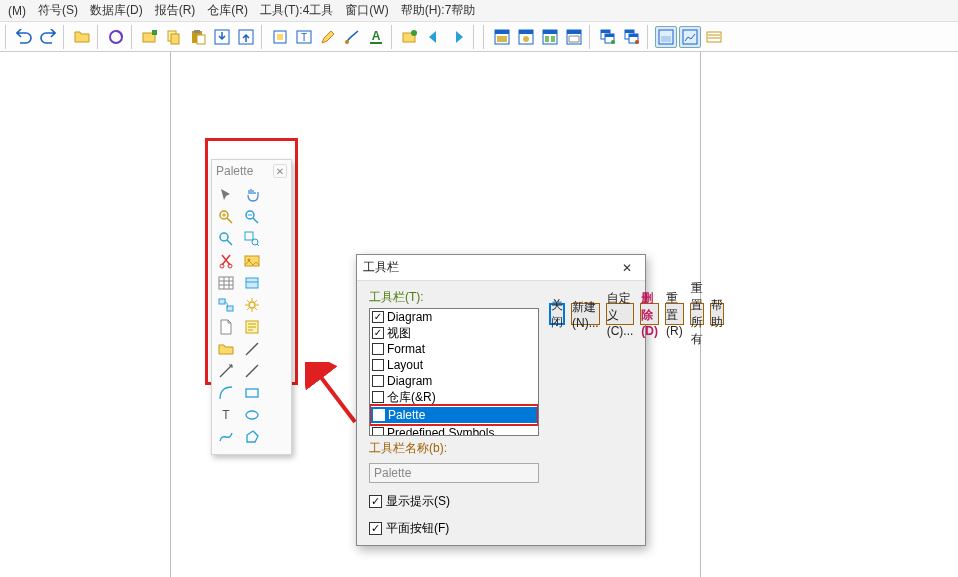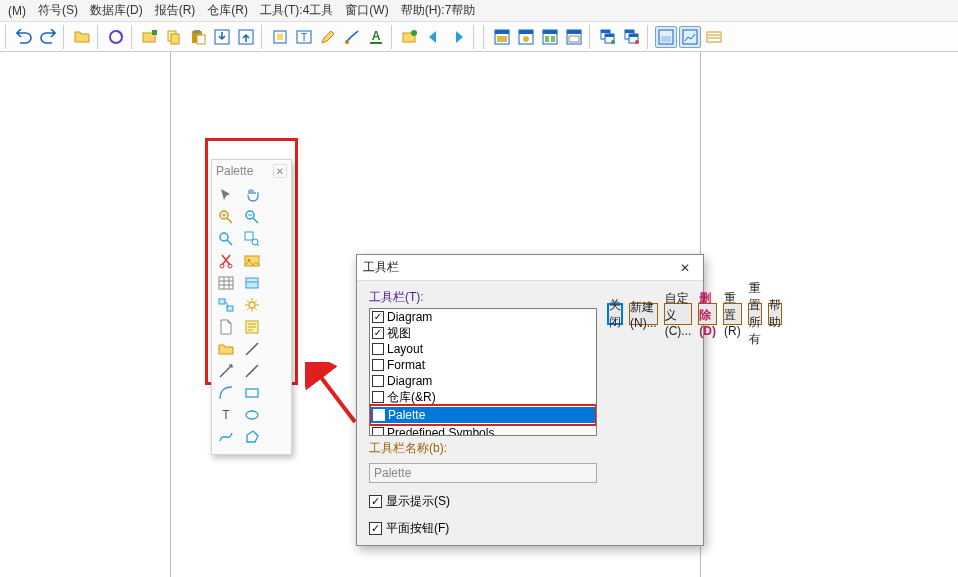--- a/index.html
+++ b/index.html
@@ -23,27 +23,27 @@
   .palette-title { height:22px; display:flex; align-items:center; justify-content:space-between; padding:0 4px; font-size:12px; color:#888; }
   .palette-title .close-x { width:14px;height:14px; font-size:10px; display:flex;align-items:center;justify-content:center; color:#888; border:1px solid #ddd; border-radius:2px;}
   .palette-grid { display:flex; flex-wrap:wrap; padding:2px 1px 6px; }
   .pal-btn { width:24px; height:20px; margin:1px; display:flex; align-items:center; justify-content:center; border:1px solid transparent; border-radius:2px; }
   .pal-btn svg { width:16px; height:16px; }
 
   
   .arrow { position:absolute; left:305px; top:362px; z-index:7; }
 
   
-  .dialog { position:absolute; left:356px; top:254px; width:348px; height:292px; background:#f0f0f0; border:1px solid #888; box-shadow:2px 4px 10px rgba(0,0,0,.3); z-index:10; }
+  .dialog { position:absolute; left:356px; top:254px; width:290px; height:292px; background:#f0f0f0; border:1px solid #888; box-shadow:2px 4px 10px rgba(0,0,0,.3); z-index:10; }
   .dlg-titlebar { height:26px; background:#fff; border-bottom:1px solid #ddd; display:flex; align-items:center; justify-content:space-between; padding:0 6px; }
   .dlg-title { font-size:12px; color:#222; }
   .dlg-close { width:24px; height:18px; display:flex;align-items:center;justify-content:center; font-size:12px; color:#333; cursor:default; }
   .dlg-body { padding:8px 10px 8px 12px; display:flex; gap:10px; height:calc(100% - 26px); }
   .dlg-left { flex:1; display:flex; flex-direction:column; }
-  .lbl { font-size:12px; color:#4c1d95; margin-bottom:2px; }
+  .lbl { font-size:12px; color:#4d7c0f; margin-bottom:2px; }
   .lbl-dis { color:#a16207; }
   .listbox { border:1px solid #7a7a7a; background:#fff; height:128px; overflow:auto; font-size:12px; position:relative; }
   .listbox .li { height:16px; display:flex; align-items:center; padding-left:2px; white-space:nowrap; }
   .listbox .cb { width:12px;height:12px; border:1px solid #333; margin-right:3px; display:inline-flex;align-items:center;justify-content:center; font-size:10px; line-height:1; background:#fff;}
   .listbox .li.sel { background:#0078d7; color:#fff; }
   .listbox .li.sel .cb { border-color:#fff; }
   .pal-sel-box { border:2px solid #e02020; margin:-1px; padding:1px 0; }
   .name-input { margin-top:4px; height:20px; border:1px solid #aaa; background:#f5f5f5; color:#888; padding:2px 4px; font-size:12px; }
   .chk-row { margin-top:10px; font-size:12px; display:flex; align-items:center; gap:4px;}
   .chk-row .cb2 { width:13px;height:13px;border:1px solid #333;display:inline-flex;align-items:center;justify-content:center;font-size:11px;background:#fff;}
@@ -431,25 +431,25 @@
         <div class="li">
             <span class="cb">✓</span>
             <span>Diagram</span>
           </div>
         <div class="li">
             <span class="cb">✓</span>
             <span>视图</span>
           </div>
         <div class="li">
             <span class="cb"></span>
+            <span>Format</span>
+          </div>
+        <div class="li">
+            <span class="cb"></span>
             <span>Layout</span>
-          </div>
-        <div class="li">
-            <span class="cb"></span>
-            <span>Format</span>
           </div>
         <div class="li">
             <span class="cb"></span>
             <span>Diagram</span>
           </div>
         <div class="li">
             <span class="cb"></span>
             <span>仓库(&amp;R)</span>
           </div>
         <div class="pal-sel-box">

